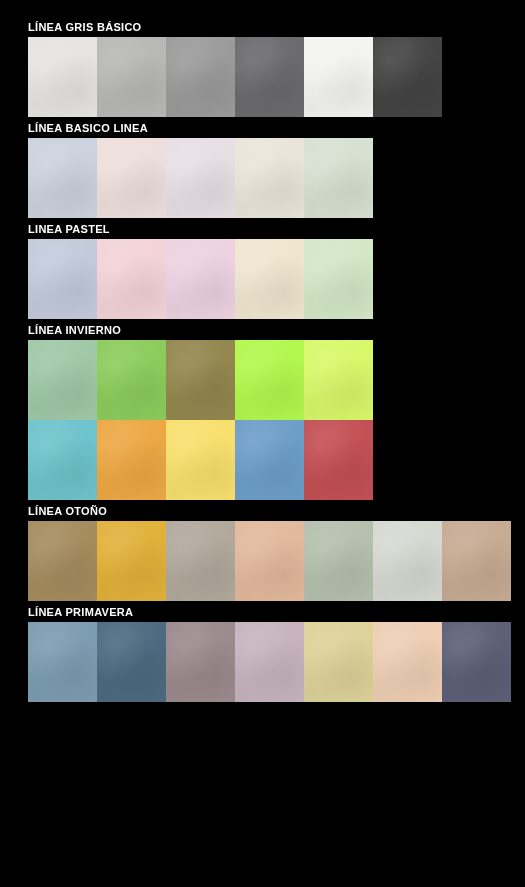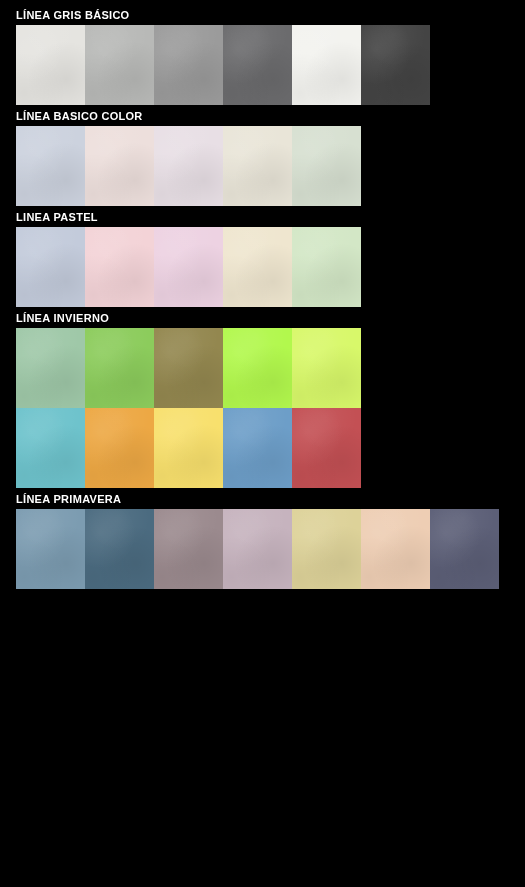--- a/index.html
+++ b/index.html
@@ -11,21 +11,21 @@
     width: 525px;
     height: 887px;
     font-family: "Liberation Sans", sans-serif;
     overflow: hidden;
   }
   .palette-page {
     width: 525px;
     height: 766px;
     background: #000000;
     box-sizing: border-box;
-    padding: 4px;
+    padding: 16px;
     position: relative;
   }
   .palette-group {
     width: 100%;
     box-sizing: border-box;
   }
   .group-title {
     color: #ffffff;
     font-size: 11px;
     font-weight: bold;
@@ -82,21 +82,21 @@
           </div>
           <div class="swatch" style="background-color: rgb(243, 243, 239);">
             <div class="tex"></div>
           </div>
           <div class="swatch" style="background-color: rgb(68, 68, 68);">
             <div class="tex"></div>
           </div>
         </div>
       </div>
       <div class="palette-group">
-        <div class="group-title">LÍNEA BASICO COLOR</div>
+        <div class="group-title">LÍNEA BASICO LINEA</div>
         <div class="swatch-row">
           <div class="swatch" style="background-color: rgb(204, 210, 222);">
             <div class="tex"></div>
           </div>
           <div class="swatch" style="background-color: rgb(237, 223, 220);">
             <div class="tex"></div>
           </div>
           <div class="swatch" style="background-color: rgb(232, 223, 229);">
             <div class="tex"></div>
           </div>
@@ -156,20 +156,46 @@
           <div class="swatch" style="background-color: rgb(237, 168, 68);">
             <div class="tex"></div>
           </div>
           <div class="swatch" style="background-color: rgb(248, 224, 109);">
             <div class="tex"></div>
           </div>
           <div class="swatch" style="background-color: rgb(109, 158, 200);">
             <div class="tex"></div>
           </div>
           <div class="swatch" style="background-color: rgb(195, 80, 84);">
+            <div class="tex"></div>
+          </div>
+        </div>
+      </div>
+      <div class="palette-group">
+        <div class="group-title">LÍNEA OTOÑO</div>
+        <div class="swatch-row">
+          <div class="swatch" style="background-color: rgb(165, 140, 94);">
+            <div class="tex"></div>
+          </div>
+          <div class="swatch" style="background-color: rgb(225, 177, 58);">
+            <div class="tex"></div>
+          </div>
+          <div class="swatch" style="background-color: rgb(178, 169, 156);">
+            <div class="tex"></div>
+          </div>
+          <div class="swatch" style="background-color: rgb(226, 185, 156);">
+            <div class="tex"></div>
+          </div>
+          <div class="swatch" style="background-color: rgb(181, 192, 173);">
+            <div class="tex"></div>
+          </div>
+          <div class="swatch" style="background-color: rgb(214, 216, 210);">
+            <div class="tex"></div>
+          </div>
+          <div class="swatch" style="background-color: rgb(199, 171, 147);">
             <div class="tex"></div>
           </div>
         </div>
       </div>
       <div class="palette-group">
         <div class="group-title">LÍNEA PRIMAVERA</div>
         <div class="swatch-row">
           <div class="swatch" style="background-color: rgb(124, 156, 177);">
             <div class="tex"></div>
           </div>

